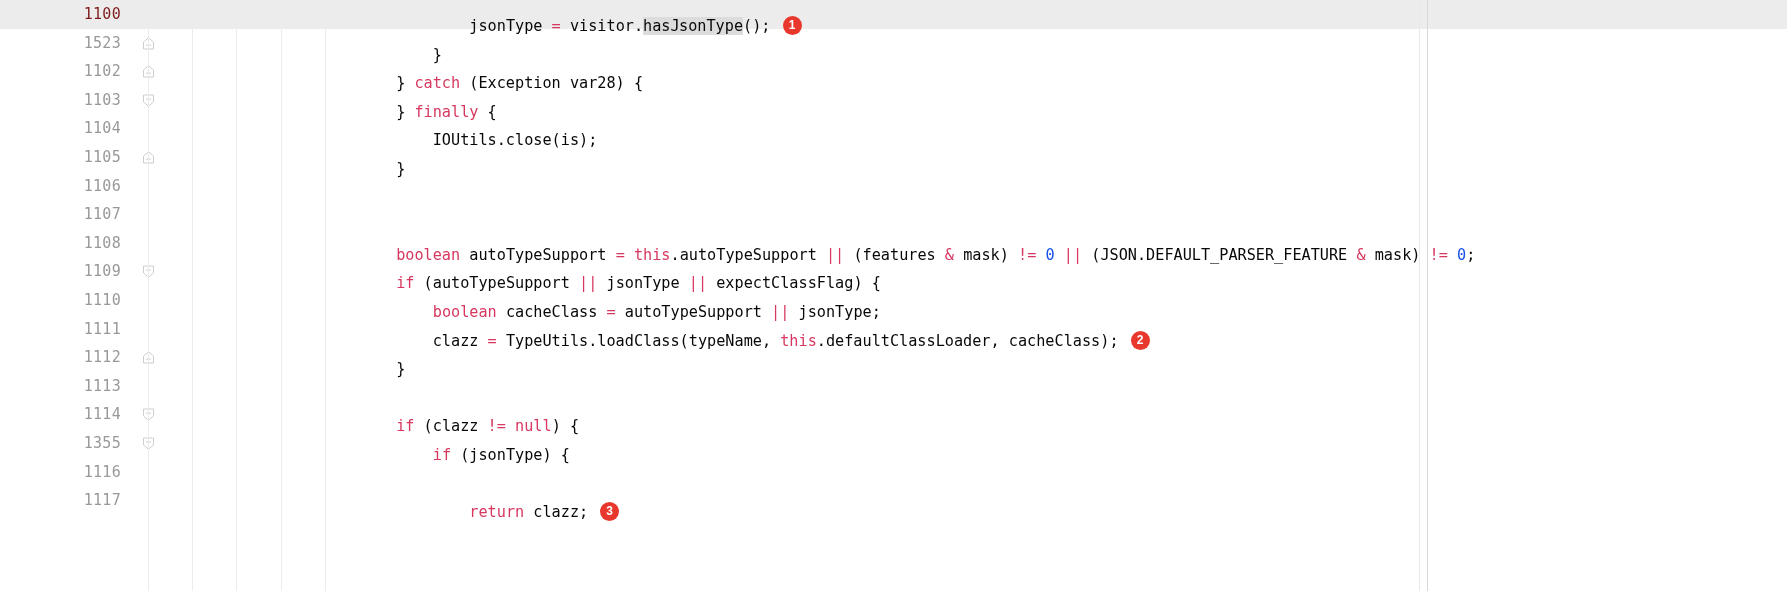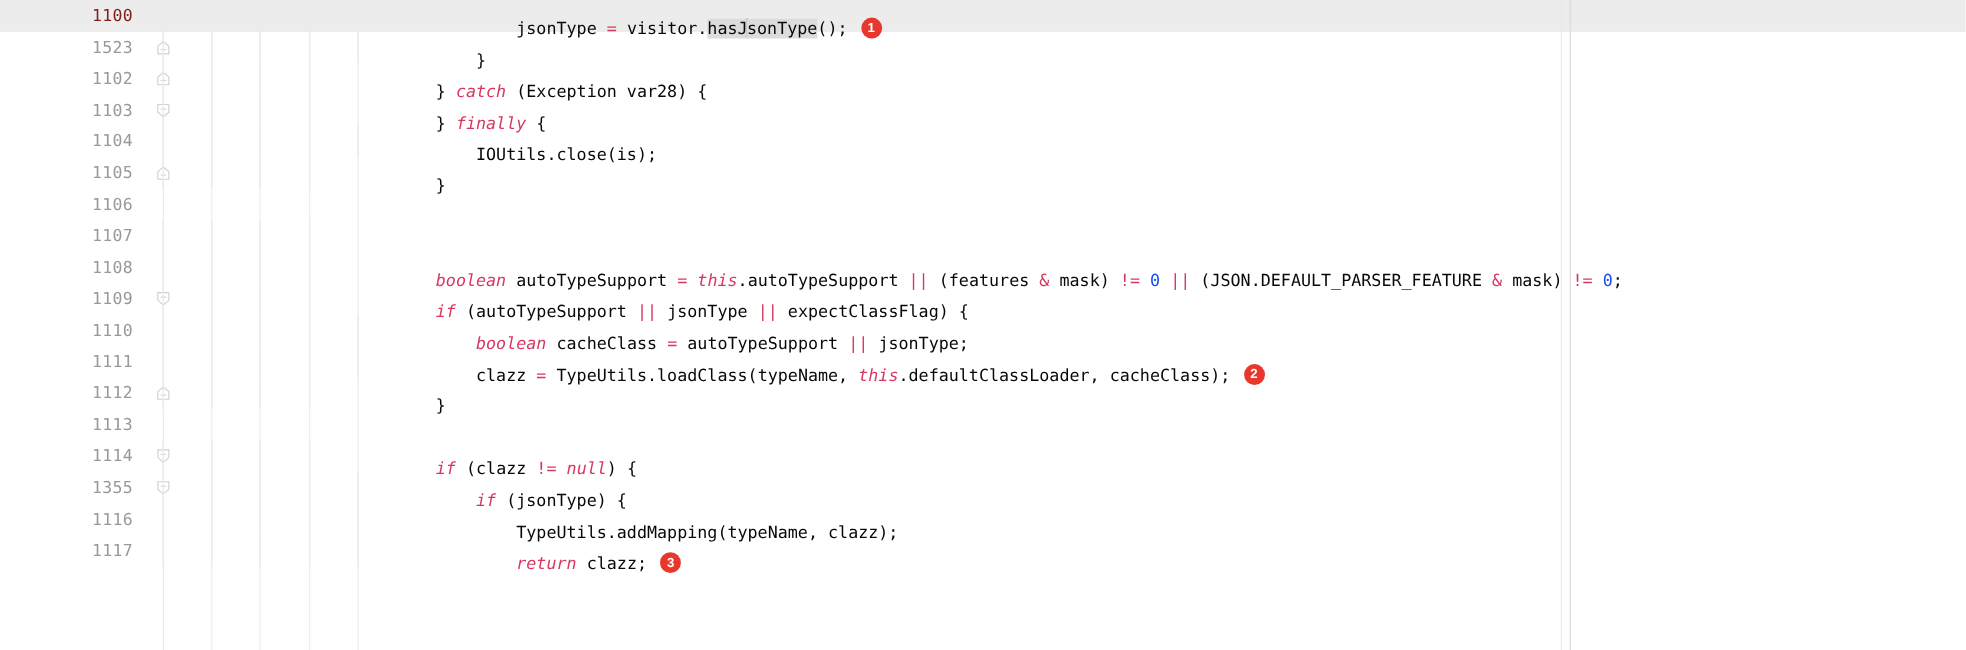--- a/index.html
+++ b/index.html
@@ -83,21 +83,21 @@
 
   
   .ruler {
     position: absolute;
     top: 0; width: 1px; height: 591px;
     background: #e9e9e9;
   }
   .ruler.hard { background: #d8d8d8; }
 
   
-  .kw   { color: #d7385f; font-style: italic; }
+  .kw   { color: #d7385f; }
   .num  { color: #1750eb; }
   .op   { color: #d7385f; }
   .pln  { color: #080808; }
 
   
   .sel { background: #dcdcdc; }
   .caret {
     display: inline-block;
     width: 0;
     border-left: 1.6px solid #1a1a1a;
@@ -161,21 +161,21 @@
             </svg></div></div><div class="code"><span class="pln">        }</span></div></div>
       <div class="row"><div class="gutter">1113</div><div class="foldcol"></div><div class="code"></div></div>
       <div class="row"><div class="gutter">1114</div><div class="foldcol"><div class="fold-line"></div><div class="fold-mark"><svg width="13" height="13" viewBox="0 0 13 13">
               <path d="M1.5 1 L11.5 1 L11.5 8 L6.5 12.2 L1.5 8 Z" fill="#ffffff" stroke="#cfcfcf" stroke-width="1"></path>
               <rect x="4" y="4.6" width="5" height="1" fill="#cfcfcf"></rect>
             </svg></div></div><div class="code"><span class="pln">        </span><span class="kw">if</span><span class="pln"> (clazz </span><span class="op">!=</span><span class="pln"> </span><span class="kw">null</span><span class="pln">) {</span></div></div>
       <div class="row"><div class="gutter">1355</div><div class="foldcol"><div class="fold-line"></div><div class="fold-mark"><svg width="13" height="13" viewBox="0 0 13 13">
               <path d="M1.5 1 L11.5 1 L11.5 8 L6.5 12.2 L1.5 8 Z" fill="#ffffff" stroke="#cfcfcf" stroke-width="1"></path>
               <rect x="4" y="4.6" width="5" height="1" fill="#cfcfcf"></rect>
             </svg></div></div><div class="code"><span class="pln">            </span><span class="kw">if</span><span class="pln"> (jsonType) {</span></div></div>
-      <div class="row"><div class="gutter">1116</div><div class="foldcol"><div class="fold-line"></div></div><div class="code"><span class="pln">                TypeUtils.addMapping(typeName, clazz);</span></div></div>
+      <div class="row"><div class="gutter">1116</div><div class="foldcol"><div class="fold-line"></div></div></div>
       <div class="row"><div class="gutter">1117</div><div class="foldcol"><div class="fold-line"></div></div><div class="code"><span class="pln">                </span><span class="kw">return</span><span class="pln"> clazz;</span><span class="badge">3</span></div></div>
     </div>
   <div id="guides">
       <div class="guide" style="left: 148px; top: 28.6px; height: 28.6px;"></div>
       <div class="guide" style="left: 192px; top: 28.6px; height: 28.6px;"></div>
       <div class="guide" style="left: 236px; top: 28.6px; height: 28.6px;"></div>
       <div class="guide" style="left: 281px; top: 28.6px; height: 28.6px;"></div>
       <div class="guide" style="left: 325px; top: 28.6px; height: 28.6px;"></div>
       <div class="guide" style="left: 148px; top: 57.2px; height: 28.6px;"></div>
       <div class="guide" style="left: 192px; top: 57.2px; height: 28.6px;"></div>

